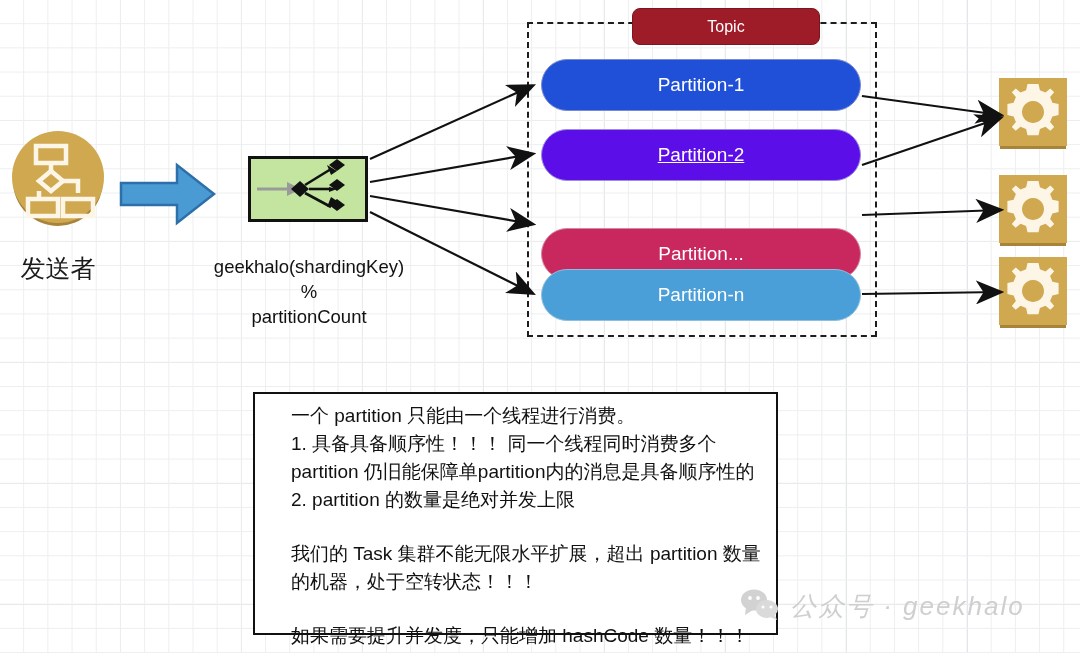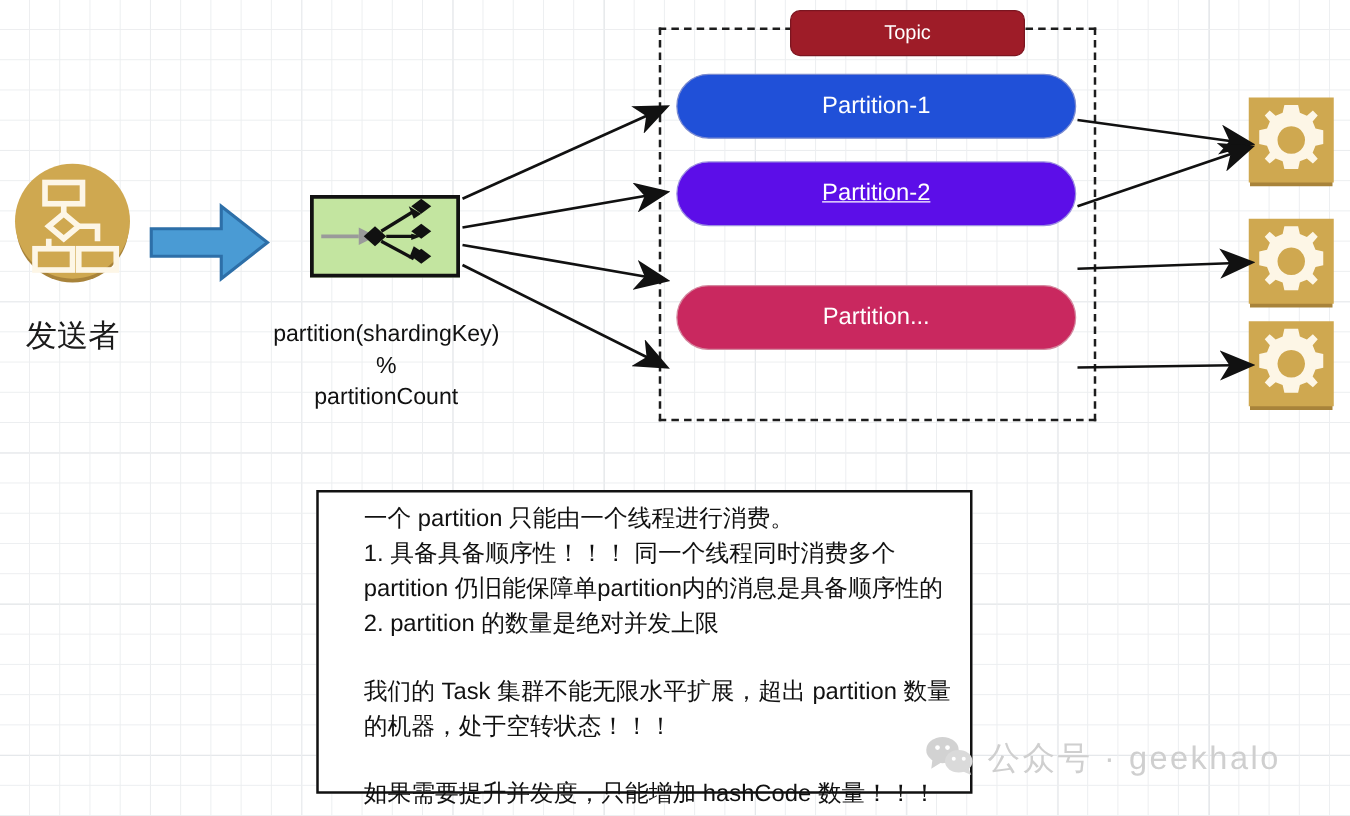--- a/index.html
+++ b/index.html
@@ -173,20 +173,21 @@
     left: 740px;
     top: 588px;
     display: flex;
     align-items: center;
     gap: 10px;
   }
   #watermark-text {
     font-size: 26px;
     color: #cfcfcf;
     letter-spacing: 2px;
+    font-style: italic;
   }
 </style>
 </head>
 <body>
 
 <div id="canvas">
 
   <div id="sender-icon">
     <svg width="92" height="92" viewBox="0 0 92 92">
       <g fill="none" stroke="#fdf6e6" stroke-width="4.5">
@@ -220,31 +221,32 @@
       </g>
       <polygon points="78,6 86,0 94,6 86,12" fill="#111111"></polygon>
       <polygon points="78,26 86,20 94,26 86,32" fill="#111111"></polygon>
       <polygon points="78,46 86,40 94,46 86,52" fill="#111111"></polygon>
       <polygon points="76,6 86,12 80,16" fill="#111111"></polygon>
       <polygon points="78,28 86,30 78,33" fill="#111111"></polygon>
       <polygon points="76,48 86,42 80,38" fill="#111111"></polygon>
     </svg>
   </div>
   <div id="hash-label">
-    <div>partition(shardingKey)</div>
+    <div>geekhalo(shardingKey)</div>
     <div>%</div>
     <div>partitionCount</div>
   </div>
 
   <div id="topic-dashed-box"></div>
   <div id="topic-badge">Topic</div>
 
   <div class="partition" id="partition-0">Partition-1</div>
   <div class="partition" id="partition-1">Partition-2</div>
   <div class="partition" id="partition-2">Partition...</div>
+  <div class="partition" id="partition-3">Partition-n</div>
 
   <div class="consumer" id="consumer-0">
     <svg width="68" height="68" viewBox="0 0 68 68">
       <path fill="#fdf6e6" d="M34 6 l5.5 0 1.4 6.2 5.6 2.3 4.8-4.1 3.9 3.9 -4.1 4.8 2.3 5.6 6.2 1.4 0 5.5 0 5.5 -6.2 1.4 -2.3 5.6 4.1 4.8 -3.9 3.9 -4.8-4.1 -5.6 2.3 -1.4 6.2 -5.5 0 -5.5 0 -1.4-6.2 -5.6-2.3 -4.8 4.1 -3.9-3.9 4.1-4.8 -2.3-5.6 -6.2-1.4 0-5.5 0-5.5 6.2-1.4 2.3-5.6 -4.1-4.8 3.9-3.9 4.8 4.1 5.6-2.3 1.4-6.2 z
                M34 23 a11 11 0 1 0 0.01 0 z"></path>
     </svg>
   </div>
   <div class="consumer" id="consumer-1">
     <svg width="68" height="68" viewBox="0 0 68 68">
       <path fill="#fdf6e6" d="M34 6 l5.5 0 1.4 6.2 5.6 2.3 4.8-4.1 3.9 3.9 -4.1 4.8 2.3 5.6 6.2 1.4 0 5.5 0 5.5 -6.2 1.4 -2.3 5.6 4.1 4.8 -3.9 3.9 -4.8-4.1 -5.6 2.3 -1.4 6.2 -5.5 0 -5.5 0 -1.4-6.2 -5.6-2.3 -4.8 4.1 -3.9-3.9 4.1-4.8 -2.3-5.6 -6.2-1.4 0-5.5 0-5.5 6.2-1.4 2.3-5.6 -4.1-4.8 3.9-3.9 4.8 4.1 5.6-2.3 1.4-6.2 z

